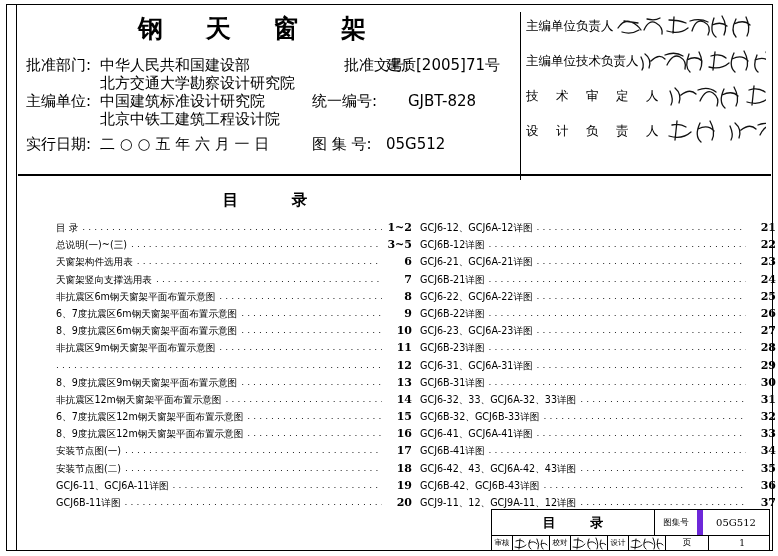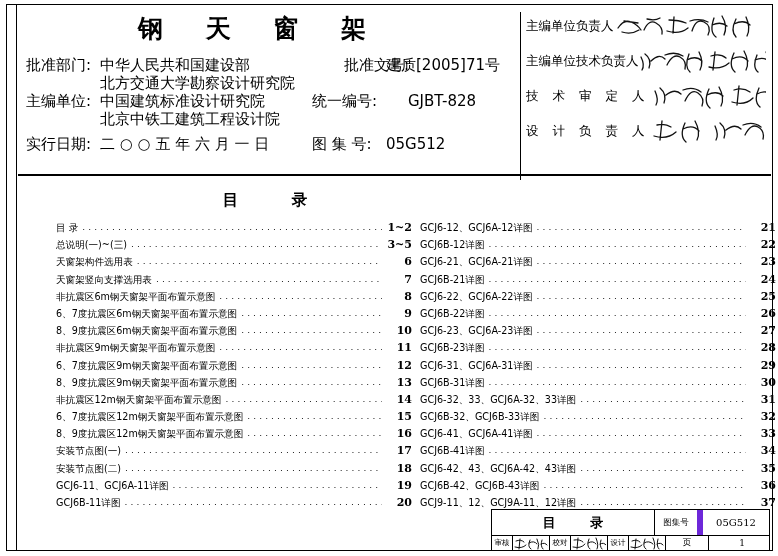--- a/index.html
+++ b/index.html
@@ -113,21 +113,21 @@
     height: 30px;
     margin-top: 5px;
     display: flex;
     align-items: center;
   }
   .sig-label {
     font-size: 12.5px;
     white-space: nowrap;
     flex: 0 0 auto;
   }
-  .sig-label.spaced { letter-spacing: 5px; }
+  .sig-label.spaced { letter-spacing: 5px; font-family: Liberation Mono, monospace; }
   .sig-mark {
     flex: 1 1 auto;
     height: 28px;
     position: relative;
     overflow: hidden;
   }
   .sig-mark svg { position: absolute; left: 0; top: 0; }
 
   
   .toc {
@@ -399,21 +399,20 @@
             <span class="toc-text">8、9度抗震区6m钢天窗架平面布置示意图</span>
             <span class="toc-dots">..........................................................................................</span>
             <span class="toc-page">10</span>
           </div>
           <div class="toc-item">
             <span class="toc-text">非抗震区9m钢天窗架平面布置示意图</span>
             <span class="toc-dots">..........................................................................................</span>
             <span class="toc-page">11</span>
           </div>
           <div class="toc-item">
-            <span class="toc-text">6、7度抗震区9m钢天窗架平面布置示意图</span>
             <span class="toc-dots">..........................................................................................</span>
             <span class="toc-page">12</span>
           </div>
           <div class="toc-item">
             <span class="toc-text">8、9度抗震区9m钢天窗架平面布置示意图</span>
             <span class="toc-dots">..........................................................................................</span>
             <span class="toc-page">13</span>
           </div>
           <div class="toc-item">
             <span class="toc-text">非抗震区12m钢天窗架平面布置示意图</span>

